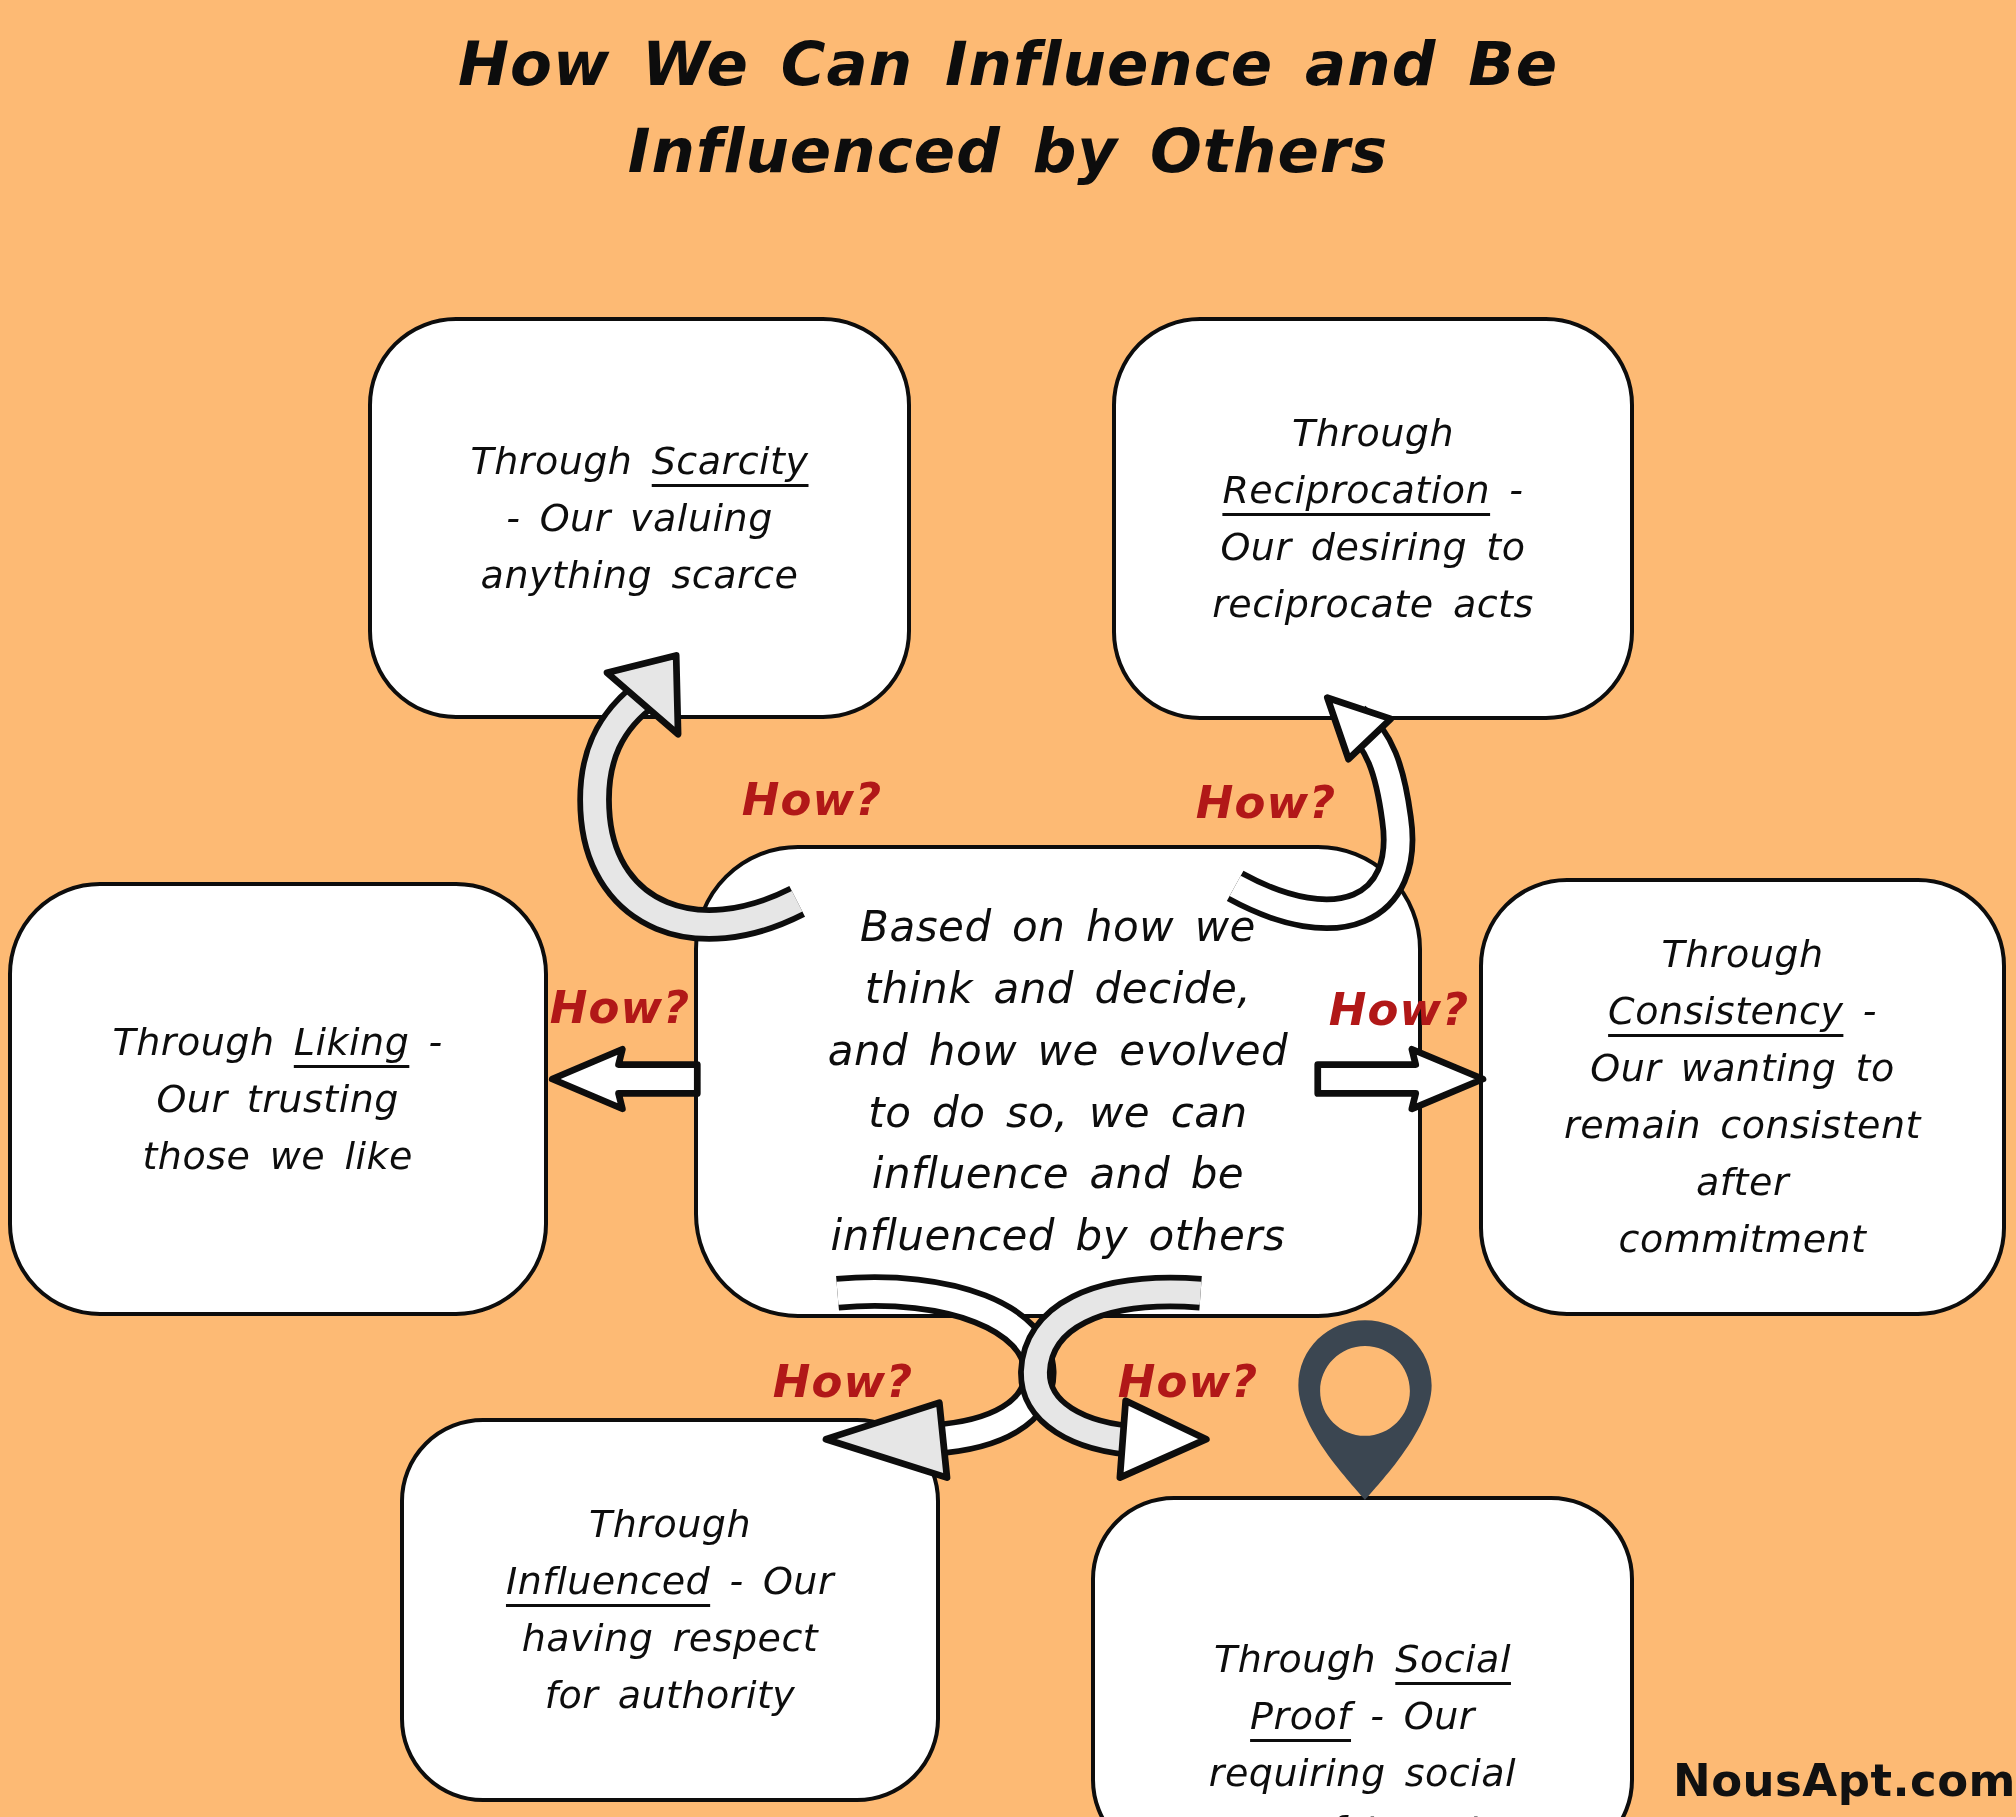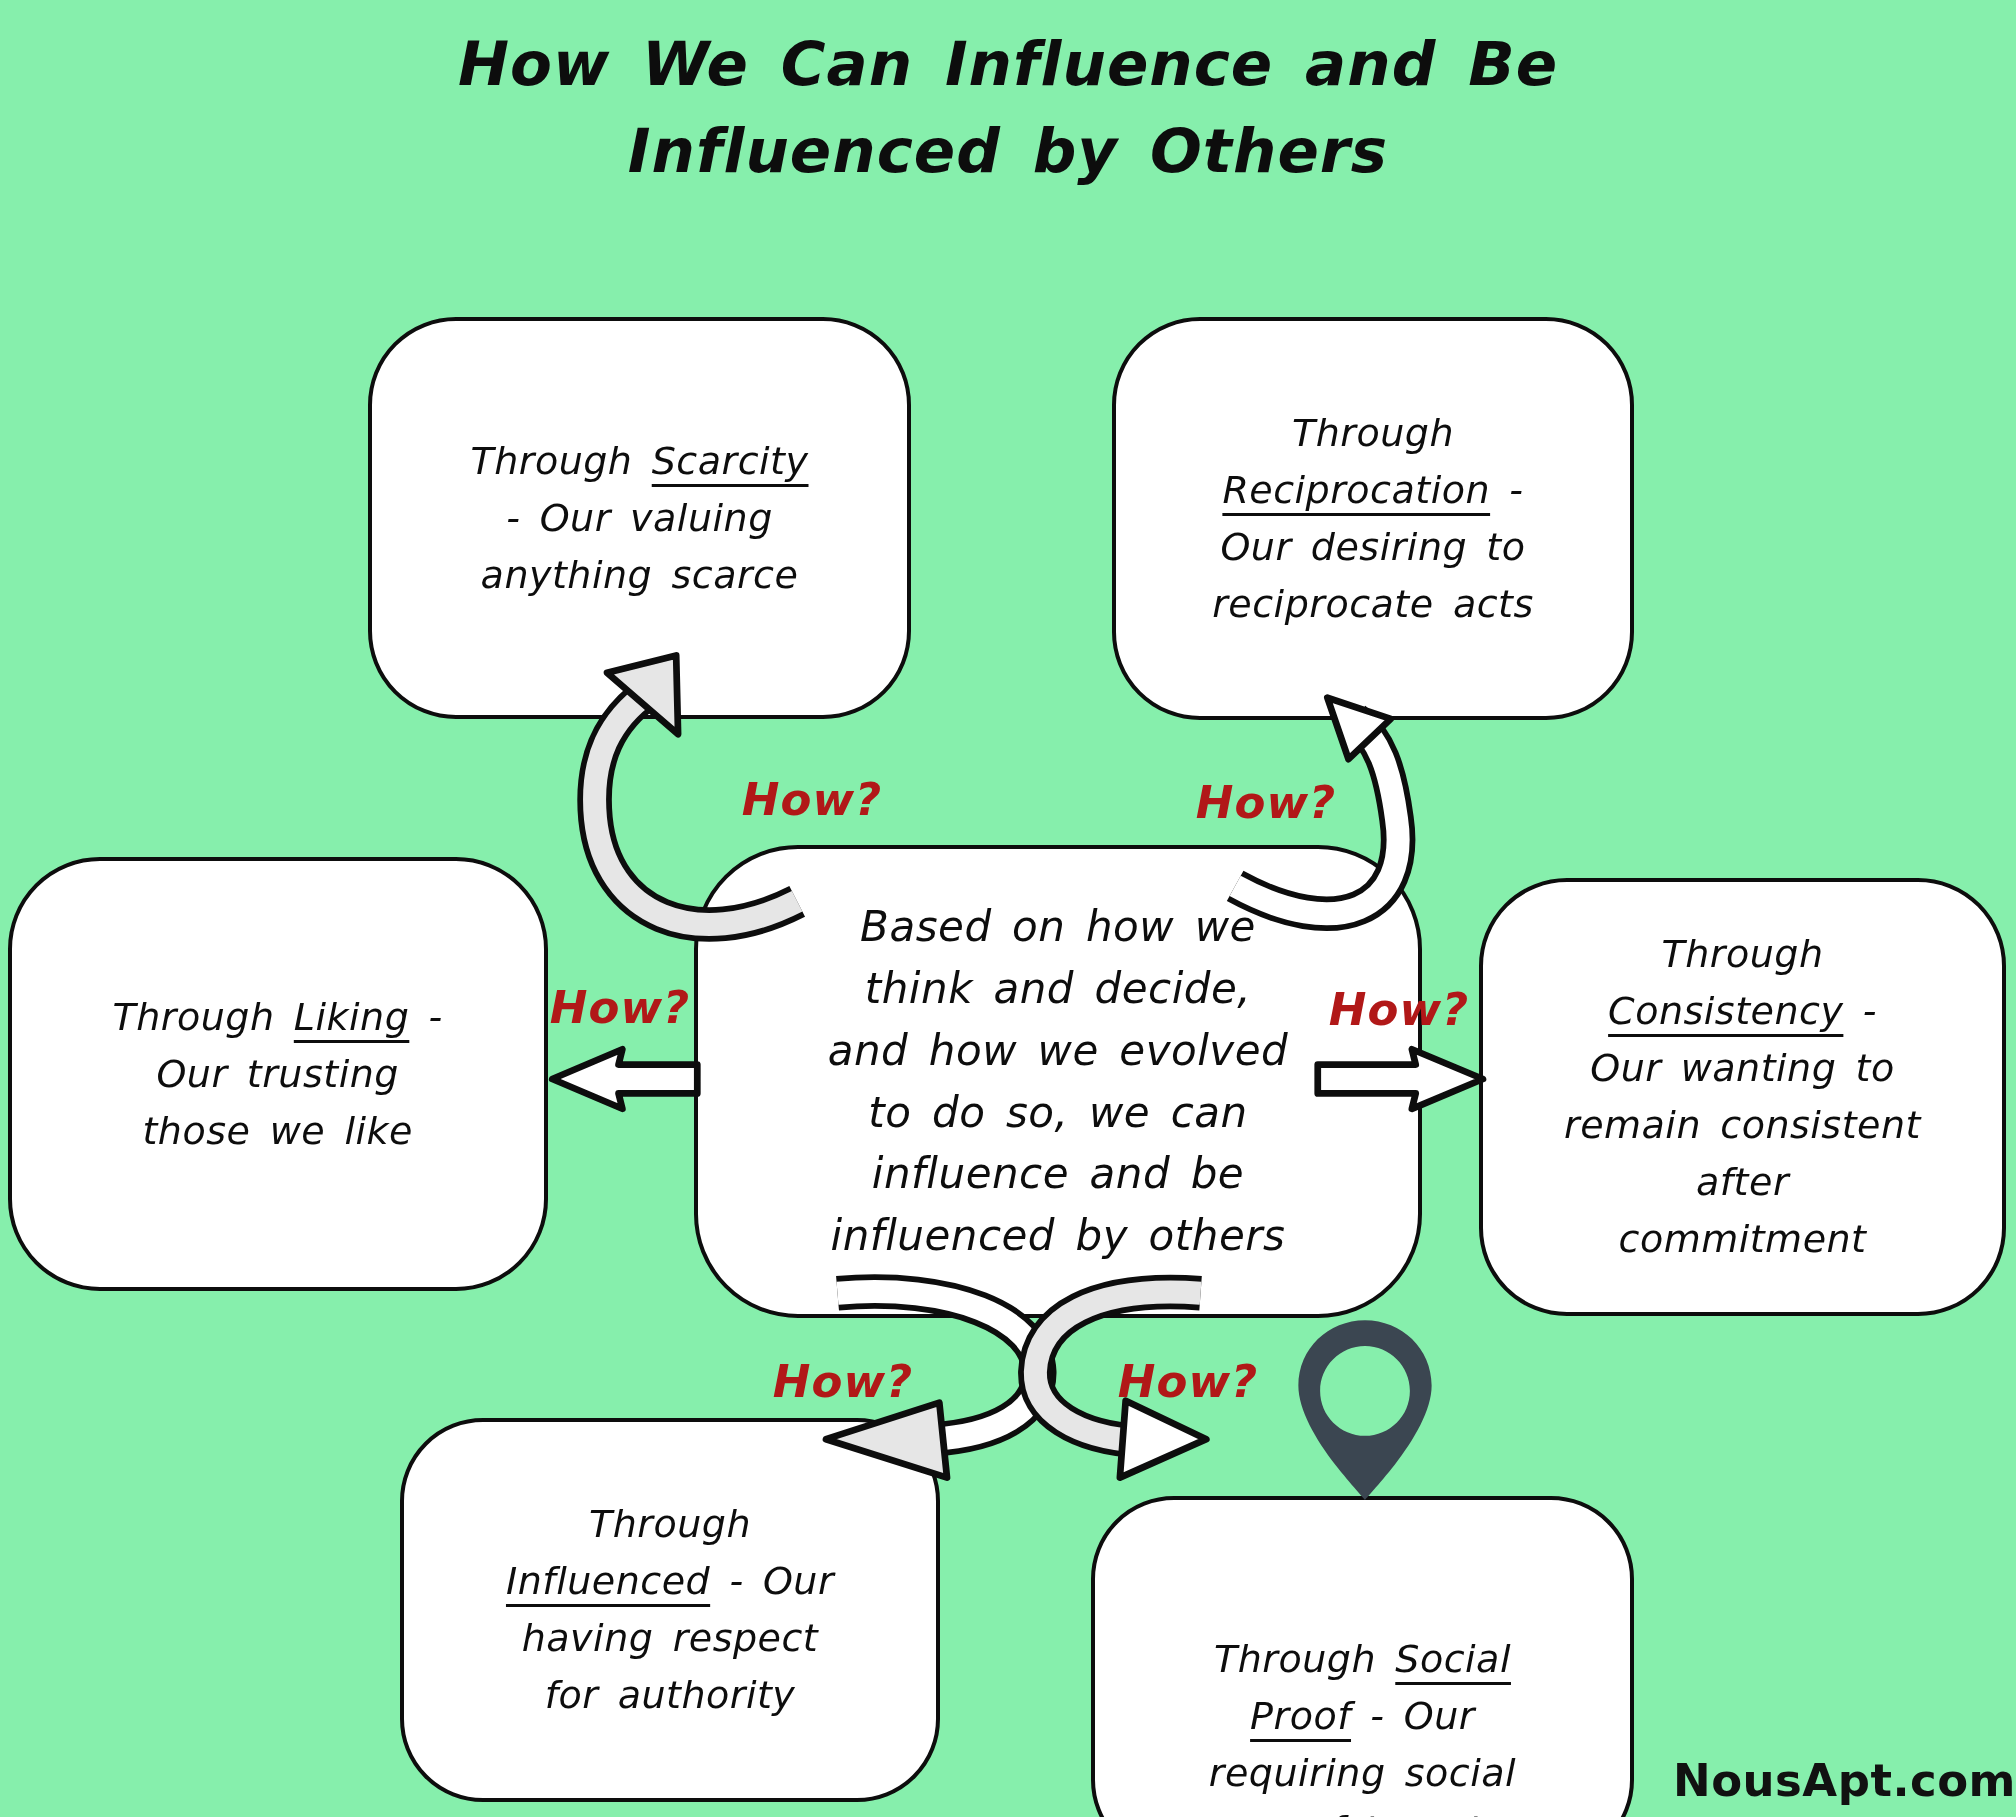--- a/index.html
+++ b/index.html
@@ -1,19 +1,19 @@
 <!DOCTYPE html>
 <html><head>
 <meta charset="utf-8">
 <style>
   html,body{margin:0;padding:0;background:#ffffff;}
   .canvas{
     position:relative;
     width:2016px;height:1818px;
-    background:#86efac;
+    background:#fdba74;
     font-family:"DejaVu Sans", sans-serif;
     color:#0d0d0d;
     overflow:hidden;
   }
   
   .title{
     position:absolute;left:0;right:0;top:21px;
     text-align:center;
     font-size:61px;font-weight:700;font-style:italic;
     line-height:1.42;letter-spacing:1px;word-spacing:9.6px;
@@ -37,21 +37,21 @@
     letter-spacing:0.5px;word-spacing:6.7px;
     white-space:pre-line;
   }
   .u{
     text-decoration:underline;
     text-decoration-thickness:2.9px;
     text-underline-offset:9.6px;
   }
   .box-scarcity    {left:368px; top:317px;  width:543px; height:402px; border-radius:88px;justify-content:center;}
   .box-reciprocation{left:1112px;top:317px; width:522px; height:403px; border-radius:88px;}
-  .box-liking      {left:7.7px;   top:857px;  width:540px; height:434px; border-radius:92px;}
+  .box-liking      {left:7.7px;   top:882px;  width:540px; height:434px; border-radius:92px;}
   .box-consistency {left:1479px;top:878px;  width:527px; height:438px; border-radius:88px;}
   .box-center      {left:694px; top:845px;  width:728px; height:473px; border-radius:104px;}
   .box-center p    {font-size:42px;line-height:1.47;}
   .box-authority   {left:400px; top:1418px; width:540px; height:384px; border-radius:83px;}
   .box-social      {left:1091px;top:1496px; width:543px; height:367px; border-radius:83px;align-items:flex-end;}
   
   .how{
     position:absolute;
     transform:translate(-50%,-50%);
     font-size:45px;font-weight:700;font-style:italic;

